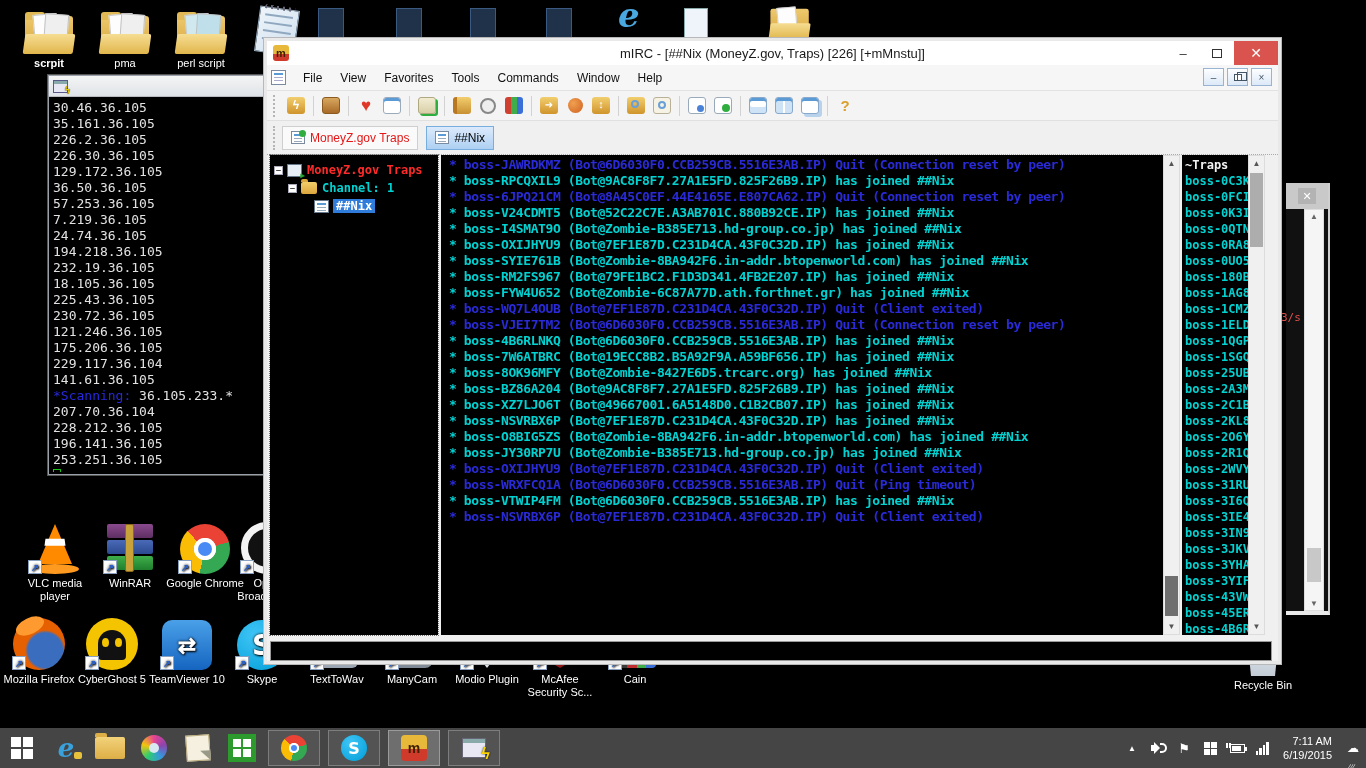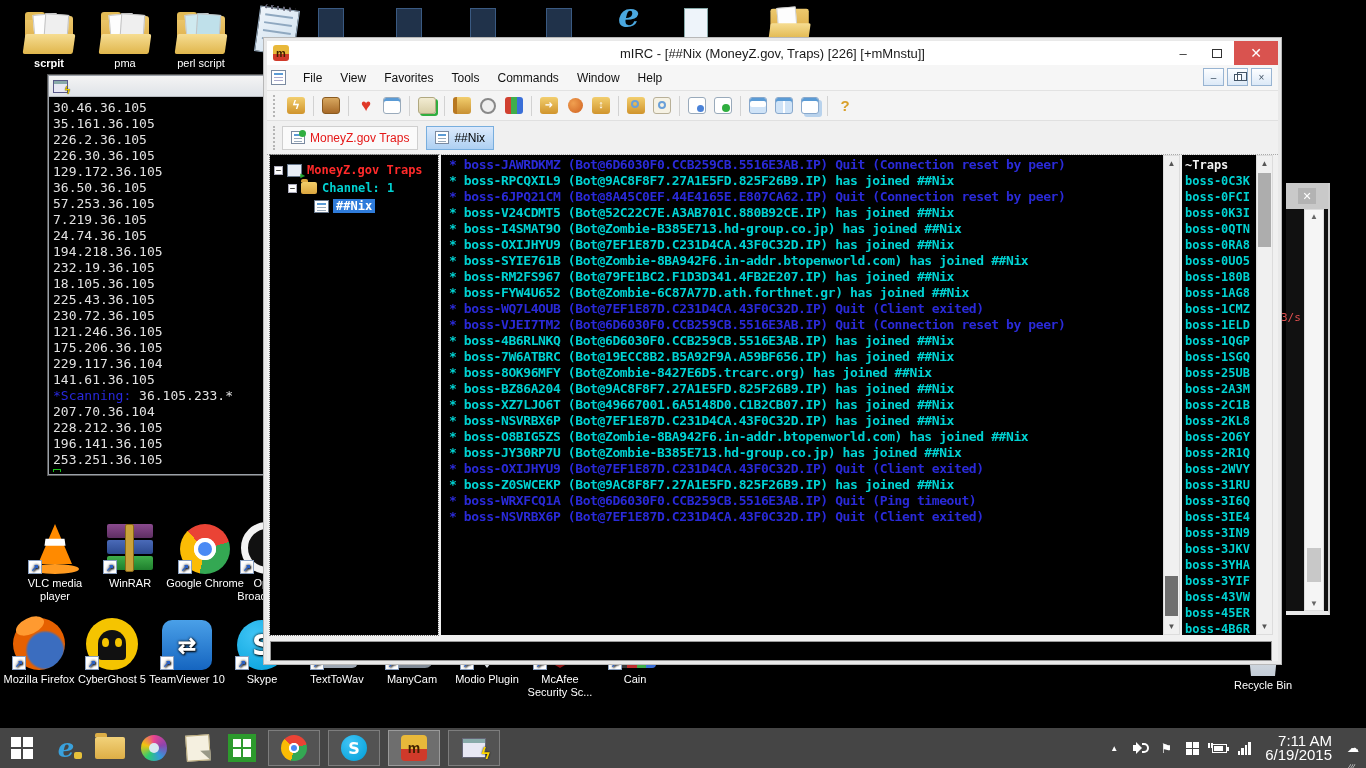--- a/index.html
+++ b/index.html
@@ -145,21 +145,21 @@
   .chat-line.join{color:#00d2d2}
   .chat-line.quit{color:#2a2ad8}
 
   .vscroll{width:17px;background:#f0f0f0;border:1px solid #dcdcdc;position:relative}
   .varrow{position:absolute;left:0;right:0;height:15px;display:flex;align-items:center;justify-content:center;font-size:8px;color:#555;background:#f0f0f0}
   .varrow.up{top:0}.varrow.down{bottom:0}
   .vthumb{position:absolute;left:1px;right:1px;background:#adadad}
   .chat-thumb{bottom:18px;height:40px;background:#6f6f6f}
   .nick-thumb{top:17px;height:74px}
 
-  .nick-panel{width:74px;margin-left:2px;background:#000;padding:2px 0 0 3px;overflow:hidden}
+  .nick-panel{width:66px;margin-left:2px;background:#000;padding:2px 0 0 3px;overflow:hidden}
   .nick{font:bold 12px/16px "DejaVu Sans Mono",monospace;color:#00d2d2;white-space:nowrap;cursor:default}
   .nick.owner{color:#f2f2f2}
 
   .mirc-input{position:absolute;left:3px;right:6px;top:600px;height:20px;background:#000;border:1px solid #9a9a9a;
               color:#ddd;font:12px "DejaVu Sans Mono",monospace;padding:0 4px;outline:none}
 
   
   .sidewin{position:absolute;left:1286px;top:183px;width:44px;height:432px;z-index:5;background:#111;border-right:2px solid #cfcfcf;border-bottom:4px solid #e8e8e8}
   .sidewin .sbar{height:26px;background:#c9c9c9;display:flex;align-items:center;justify-content:center}
   .sidewin .sx{width:18px;height:16px;color:#fff;background:#b3b3b3;display:flex;align-items:center;justify-content:center;font-size:11px}
@@ -202,21 +202,21 @@
   .spk::after{content:"";position:absolute;left:3px;top:0;border-style:solid;border-width:6px 0 6px 6px;border-color:transparent transparent transparent #fff}
   .spk .wav{position:absolute;right:-2px;top:1px;width:7px;height:10px;border:2px solid #fff;border-left:none;border-radius:0 8px 8px 0;background:transparent}
   .win-sm{display:grid;grid-template-columns:6px 6px;grid-template-rows:6px 6px;gap:1px}
   .win-sm i{background:#fff}
   .batt{position:relative;width:15px;height:9px;border:1px solid #fff;margin-left:3px}
   .batt::before{content:"";position:absolute;right:-3px;top:2px;width:2px;height:4px;background:#fff}
   .batt::after{content:"";position:absolute;left:1px;top:1px;bottom:1px;width:9px;background:#fff}
   .batt .pin{position:absolute;left:-5px;top:-2px;width:2px;height:5px;background:#fff;box-shadow:3px 0 0 #fff}
   .sig{display:flex;align-items:flex-end;gap:1px}
   .sig i{width:2.5px;background:#fff}
-  .tray-clock{color:#fff;font-size:15px;text-align:right;line-height:14px;padding:0 8px;cursor:default}
+  .tray-clock{color:#fff;font-size:11px;text-align:right;line-height:14px;padding:0 8px;cursor:default}
   .weather{color:#fff;font-size:20px;position:relative;width:34px;text-align:center}
   .weather::after{content:"∕∕∕";position:absolute;left:9px;bottom:-2px;font-size:7px;letter-spacing:1px}
 </style>
 </head>
 <body>
 
 <div class="pfrag" style="left:318px;top:8px;width:26px;height:30px;background:#20324a;border:1px solid #3a5a82"></div>
 <div class="pfrag" style="left:396px;top:8px;width:26px;height:30px;background:#20324a;border:1px solid #3a5a82"></div>
 <div class="pfrag" style="left:470px;top:8px;width:26px;height:30px;background:#20324a;border:1px solid #3a5a82"></div>
 <div class="pfrag" style="left:546px;top:8px;width:26px;height:30px;background:#20324a;border:1px solid #3a5a82"></div>
@@ -425,22 +425,22 @@
         <div class="chat-line quit">* boss-VJEI7TM2 (Bot@6D6030F0.CCB259CB.5516E3AB.IP) Quit (Connection reset by peer)</div>
         <div class="chat-line join">* boss-4B6RLNKQ (Bot@6D6030F0.CCB259CB.5516E3AB.IP) has joined ##Nix</div>
         <div class="chat-line join">* boss-7W6ATBRC (Bot@19ECC8B2.B5A92F9A.A59BF656.IP) has joined ##Nix</div>
         <div class="chat-line join">* boss-8OK96MFY (Bot@Zombie-8427E6D5.trcarc.org) has joined ##Nix</div>
         <div class="chat-line join">* boss-BZ86A204 (Bot@9AC8F8F7.27A1E5FD.825F26B9.IP) has joined ##Nix</div>
         <div class="chat-line join">* boss-XZ7LJO6T (Bot@49667001.6A5148D0.C1B2CB07.IP) has joined ##Nix</div>
         <div class="chat-line join">* boss-NSVRBX6P (Bot@7EF1E87D.C231D4CA.43F0C32D.IP) has joined ##Nix</div>
         <div class="chat-line join">* boss-O8BIG5ZS (Bot@Zombie-8BA942F6.in-addr.btopenworld.com) has joined ##Nix</div>
         <div class="chat-line join">* boss-JY30RP7U (Bot@Zombie-B385E713.hd-group.co.jp) has joined ##Nix</div>
         <div class="chat-line quit">* boss-OXIJHYU9 (Bot@7EF1E87D.C231D4CA.43F0C32D.IP) Quit (Client exited)</div>
-        <div class="chat-line join">* boss-Z0SWCEKP (Bot@9AC8F8F7.27A1E5FD.825F26B9.IP) has joined ##Nix</div>
         <div class="chat-line quit">* boss-WRXFCQ1A (Bot@6D6030F0.CCB259CB.5516E3AB.IP) Quit (Ping timeout)</div>
+        <div class="chat-line join">* boss-VTWIP4FM (Bot@6D6030F0.CCB259CB.5516E3AB.IP) has joined ##Nix</div>
         <div class="chat-line quit">* boss-NSVRBX6P (Bot@7EF1E87D.C231D4CA.43F0C32D.IP) Quit (Client exited)</div>
       </div>
 
     <div class="vscroll">
       <span class="varrow up">▲</span>
       <span class="vthumb chat-thumb"></span>
       <span class="varrow down">▼</span>
     </div>
 
     <div class="nick-panel">

